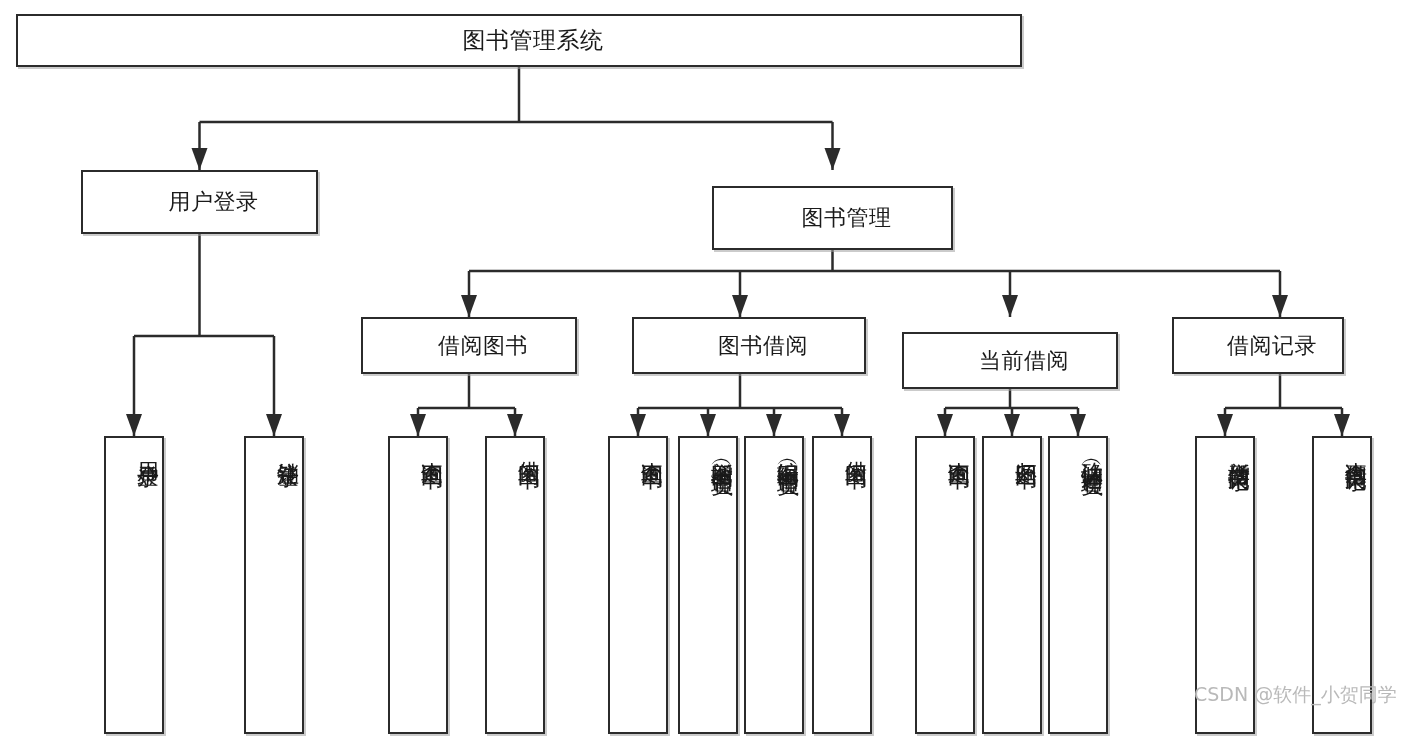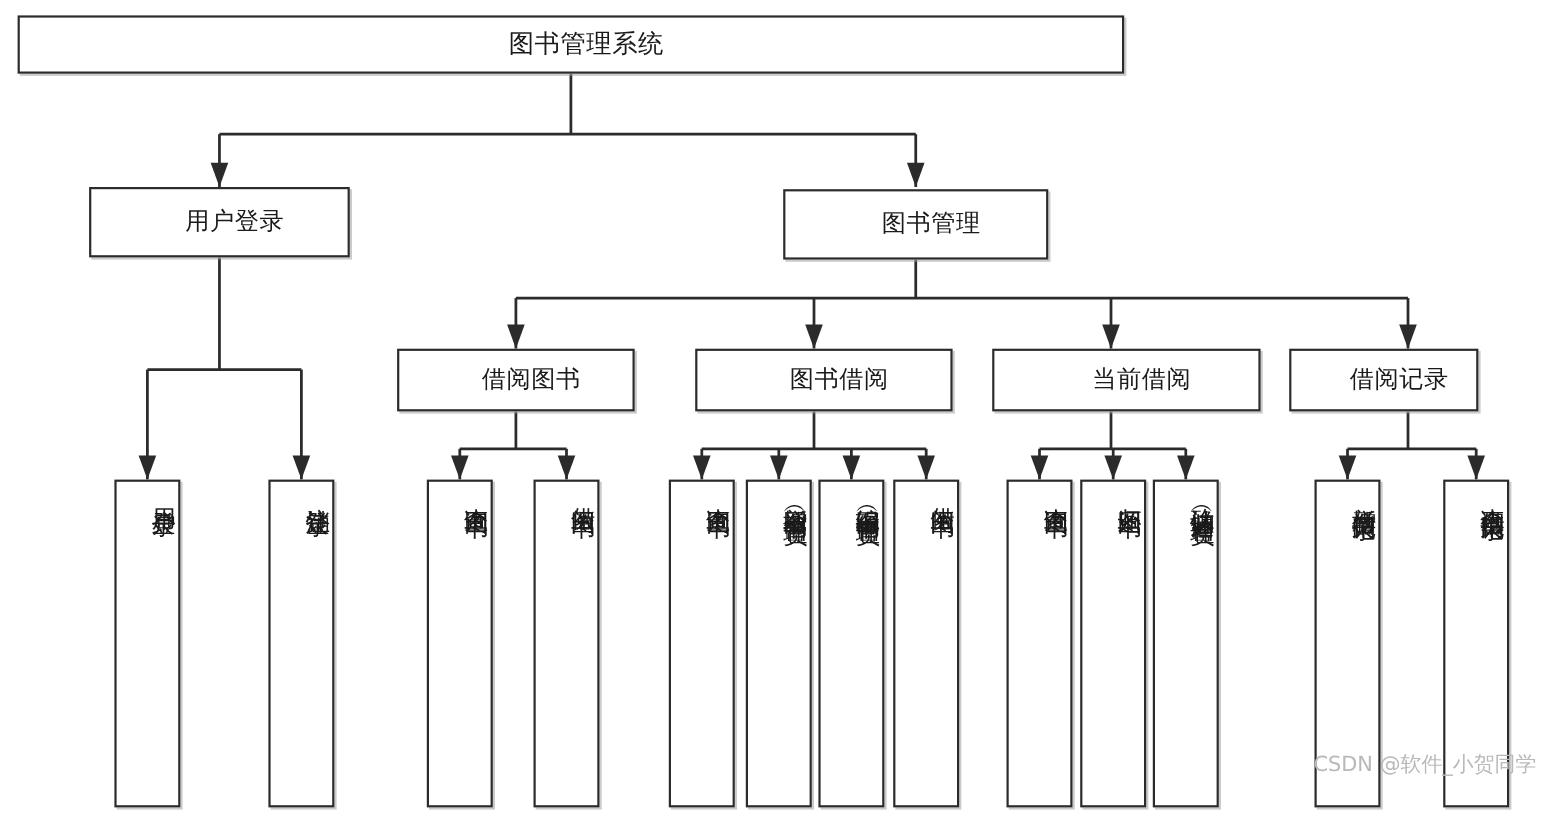--- a/index.html
+++ b/index.html
@@ -132,30 +132,30 @@
       <line x1="1342" y1="408" x2="1342" y2="436" stroke="#2b2b2b" stroke-width="2.5"></line>
       <polygon points="1334,414 1350,414 1342,436" fill="#2b2b2b"></polygon>
     </svg>
   <div id="node-layer">
       <div class="node-box level-0" style="left: 16px; top: 14px; width: 1006px; height: 53px;">
         <span class="node-label">图书管理系统</span>
       </div>
       <div class="node-box level-1" style="left: 81px; top: 170px; width: 237px; height: 64px;">
         <span class="node-label">用户登录</span>
       </div>
-      <div class="node-box level-1" style="left: 712px; top: 172px; width: 241px; height: 64px;">
+      <div class="node-box level-1" style="left: 712px; top: 186px; width: 241px; height: 64px;">
         <span class="node-label">图书管理</span>
       </div>
       <div class="node-box level-2" style="left: 361px; top: 317px; width: 216px; height: 57px;">
         <span class="node-label">借阅图书</span>
       </div>
       <div class="node-box level-2" style="left: 632px; top: 317px; width: 234px; height: 57px;">
         <span class="node-label">图书借阅</span>
       </div>
-      <div class="node-box level-2" style="left: 902px; top: 317px; width: 244px; height: 57px;">
+      <div class="node-box level-2" style="left: 902px; top: 332px; width: 216px; height: 57px;">
         <span class="node-label">当前借阅</span>
       </div>
       <div class="node-box level-2" style="left: 1172px; top: 317px; width: 172px; height: 57px;">
         <span class="node-label">借阅记录</span>
       </div>
       <div class="node-box level-3 vertical" style="left: 104px; top: 436px; width: 60px; height: 298px;">
         <span class="node-label">用户登录</span>
       </div>
       <div class="node-box level-3 vertical" style="left: 244px; top: 436px; width: 60px; height: 298px;">
         <span class="node-label">注销登录</span>

